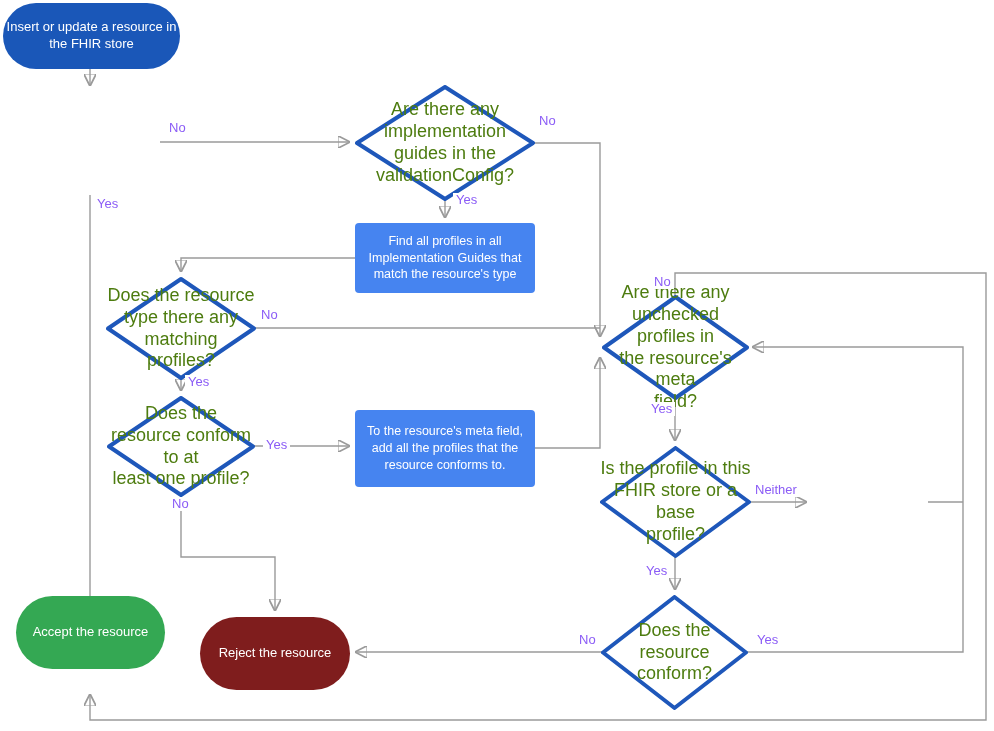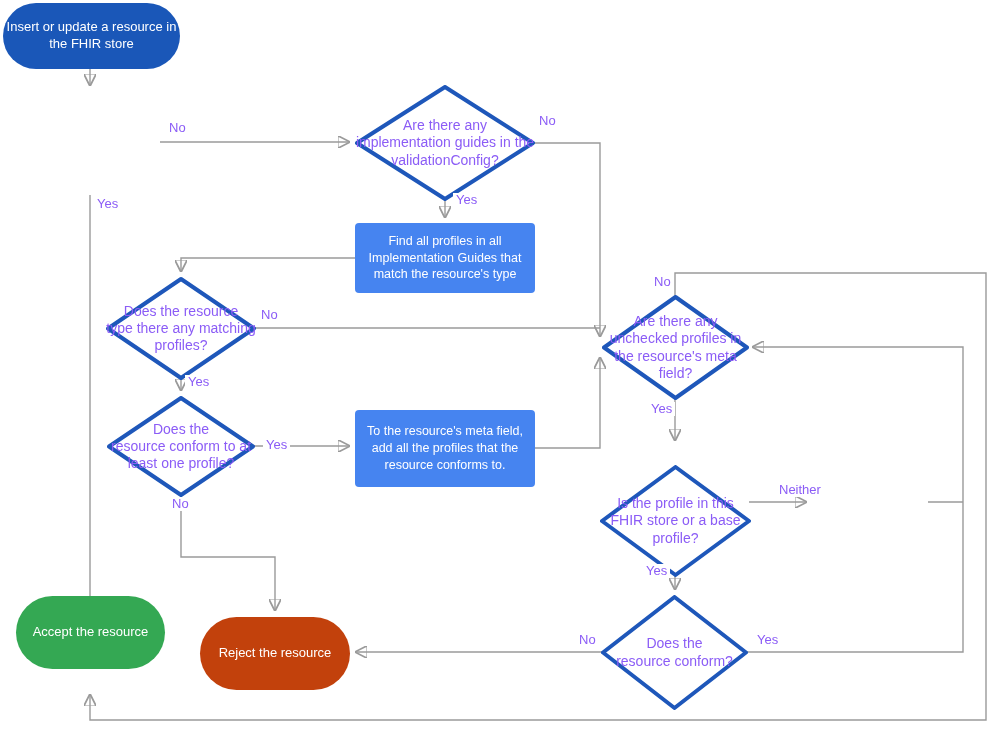--- a/index.html
+++ b/index.html
@@ -7,30 +7,30 @@
     position:relative;width:994px;height:731px;background:#ffffff;
     font-family:"Liberation Sans", sans-serif;overflow:hidden;
   }
   .wires{position:absolute;left:0;top:0;z-index:1;}
   .wires path{fill:none;stroke:#9a9a9a;stroke-width:1.4;}
   .node{position:absolute;z-index:2;}
   .diamond svg{display:block;}
   .diamond polygon{fill:#ffffff;stroke:#1e57ba;stroke-width:4;stroke-linejoin:round;}
   .dlabel{
     position:absolute;inset:0;display:flex;align-items:center;justify-content:center;
-    text-align:center;font-size:14px;line-height:1.22;color:#8b5cf6;white-space:pre-line;
+    text-align:center;font-size:18px;line-height:1.22;color:#4d7c0f;white-space:pre-line;
     z-index:3;
   }
   .pill{
     display:flex;align-items:center;justify-content:center;text-align:center;
     color:#ffffff;font-size:13px;line-height:1.3;white-space:pre-line;
   }
   .pill.start{background:#1a57b8;border-radius:33px;align-items:center;}
   .pill.accept{background:#34a853;border-radius:37px;}
-  .pill.reject{background:#c2410c;border-radius:37px;}
+  .pill.reject{background:#7f1d1d;border-radius:37px;}
   .pbox{
     display:flex;align-items:center;justify-content:center;text-align:center;
     background:#4684f0;border-radius:4px;color:#ffffff;font-size:12.5px;line-height:1.35;
     white-space:pre-line;
   }
   .elabel{
     position:absolute;z-index:4;font-size:13px;color:#8b5cf6;background:#ffffff;
     padding:0 3px;line-height:1.1;
   }
 </style>
@@ -113,21 +113,21 @@
   <div class="node diamond" style="left:602px;top:295px;width:147px;height:105px">
     <svg width="147" height="105">
       <polygon points="73.5,2 145,52.5 73.5,103 2,52.5"></polygon>
     </svg>
     <div class="dlabel">Are there any
 unchecked profiles in
 the resource's meta
 field?</div>
   </div>
 
-  <div class="node diamond" style="left:600px;top:465px;width:151px;height:112px">
+  <div class="node diamond" style="left:600px;top:446px;width:151px;height:112px">
     <svg width="151" height="112">
       <polygon points="75.5,2 149,56 75.5,110 2,56"></polygon>
     </svg>
     <div class="dlabel">Is the profile in this
 FHIR store or a base
 profile?</div>
   </div>
 
 
   <div class="node diamond" style="left:601px;top:595px;width:147px;height:115px">
@@ -149,18 +149,18 @@
   <span class="elabel" style="left:166px;top:121px">No</span>
   <span class="elabel" style="left:94px;top:197px">Yes</span>
   <span class="elabel" style="left:536px;top:114px">No</span>
   <span class="elabel" style="left:453px;top:193px">Yes</span>
   <span class="elabel" style="left:258px;top:308px">No</span>
   <span class="elabel" style="left:185px;top:375px">Yes</span>
   <span class="elabel" style="left:263px;top:438px">Yes</span>
   <span class="elabel" style="left:169px;top:497px">No</span>
   <span class="elabel" style="left:651px;top:275px">No</span>
   <span class="elabel" style="left:648px;top:402px">Yes</span>
-  <span class="elabel" style="left:776px;top:483px">Neither</span>
+  <span class="elabel" style="left:752px;top:483px">Neither</span>
   <span class="elabel" style="left:643px;top:564px">Yes</span>
   <span class="elabel" style="left:576px;top:633px">No</span>
   <span class="elabel" style="left:754px;top:633px">Yes</span>
 
 </div>
 
 </body></html>

